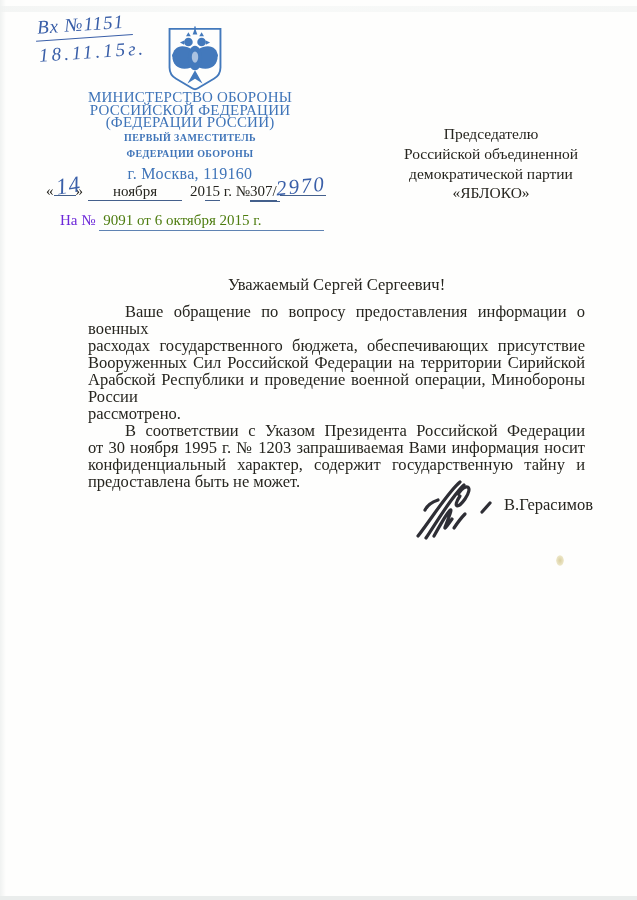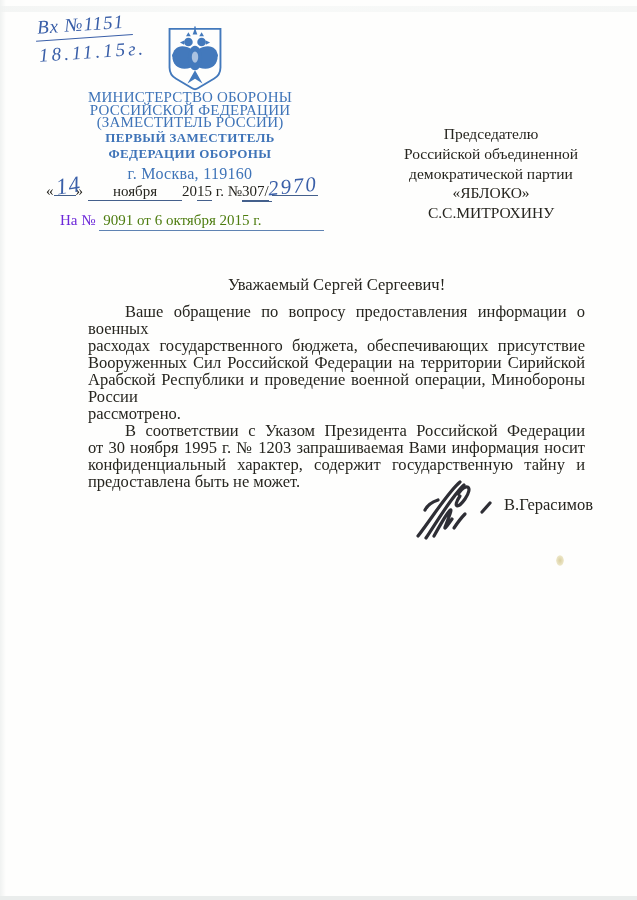--- a/index.html
+++ b/index.html
@@ -24,31 +24,31 @@
               font-style:italic;font-size:19px;letter-spacing:1px;line-height:24px;}
   .stamp-note .hw-line{display:inline-block;border-bottom:1.6px solid #3a5fa8;padding:0 8px 1px 2px;}
   .stamp-note .hw-line2{display:inline-block;border-bottom:0;padding:2px 2px 0 2px;letter-spacing:3px;}
 
   
   .emblem{left:166px;top:26px;width:58px;height:66px;}
 
   
   .lh{left:55px;width:270px;text-align:center;color:#3f74b8;}
   .ministry{top:91px;font-size:15px;line-height:12.5px;letter-spacing:.2px;}
-  .office{top:130px;font-size:13px;line-height:15.5px;font-weight:bold;letter-spacing:.4px;}
+  .office{top:130px;font-size:10px;line-height:15.5px;font-weight:bold;letter-spacing:.4px;}
   .city{top:165px;font-size:16px;letter-spacing:.3px;}
 
   
   .date-row{left:46px;top:183px;width:300px;font-size:15px;white-space:nowrap;color:#26251f;}
   .date-row .q{color:#26251f;}
   .day-gap{display:inline-block;width:22px;border-bottom:1.2px solid #44608c;position:relative;}
   .hw-day{position:absolute;left:2px;top:-22px;color:#3a5fa8;font-style:italic;font-size:23px;
           transform:rotate(-9deg);letter-spacing:1px;}
   .month-slot{display:inline-block;width:94px;text-align:center;border-bottom:1.2px solid #44608c;margin-left:5px;}
-  .yr{margin-left:0;}
+  .yr{margin-left:8px;}
   .u{display:inline-block;border-bottom:1.2px solid #44608c;}
   .num-slot{display:inline-block;min-width:30px;border-bottom:1.2px solid #44608c;position:relative;}
   .hw-num{position:absolute;left:26px;top:-9px;color:#3a5fa8;font-style:italic;font-size:21px;
           transform:rotate(-6deg);letter-spacing:2px;white-space:nowrap;}
   .num-tail{display:inline-block;width:46px;border-bottom:1.2px solid #44608c;}
 
   
   .ref-row{left:46px;top:212px;font-size:15px;white-space:nowrap;}
   .ref-prefix{color:#6d28d9;margin-left:14px;}
   .ref-value{display:inline-block;border-bottom:1.2px solid #5f83b3;padding:0 62px 1px 4px;color:#4d7c0f;}
@@ -99,21 +99,21 @@
       <circle cx="8" cy="31" r="2.2"></circle>
       <circle cx="52" cy="31" r="2.2"></circle>
     </g>
     <ellipse cx="30" cy="33" rx="3.4" ry="6" fill="#ffffff" opacity="0.55"></ellipse>
   </svg>
 </div>
 
 <div class="abs lh ministry">
   <div>МИНИСТЕРСТВО ОБОРОНЫ</div>
   <div>РОССИЙСКОЙ ФЕДЕРАЦИИ</div>
-  <div>(ЗАМЕСТИТЕЛЬ РОССИИ)</div>
+  <div>(ФЕДЕРАЦИИ РОССИИ)</div>
 </div>
 <div class="abs lh office">
   <div>ПЕРВЫЙ ЗАМЕСТИТЕЛЬ</div>
   <div>ФЕДЕРАЦИИ ОБОРОНЫ</div>
 </div>
 <div class="abs lh city">г. Москва, 119160</div>
 
 <div class="abs date-row">
   <span class="q">«</span><span class="day-gap"><span class="hw-day">14</span></span><span class="q">»</span><span class="month-slot">ноября</span><span class="yr">20</span><span class="u">15</span>
   <span>г. №</span><span class="num-slot"><span class="u">307/</span><span class="hw-num">2970</span></span><span class="num-tail"></span>
@@ -122,21 +122,20 @@
 <div class="abs ref-row">
   <span class="ref-prefix">На №</span>
   <span class="ref-value">9091 от 6 октября 2015 г.</span>
 </div>
 
 <div class="abs addressee">
   <div>Председателю</div>
   <div>Российской объединенной</div>
   <div>демократической партии</div>
   <div>«ЯБЛОКО»</div>
-  <div>С.С.МИТРОХИНУ</div>
 </div>
 
 <div class="abs salutation">Уважаемый Сергей Сергеевич!</div>
 
 <div class="abs body-block">
   <div class="jline indent">Ваше обращение по вопросу предоставления информации о военных</div>
   <div class="jline">расходах государственного бюджета, обеспечивающих присутствие</div>
   <div class="jline">Вооруженных Сил Российской Федерации на территории Сирийской</div>
   <div class="jline">Арабской Республики и проведение военной операции, Минобороны России</div>
   <div class="lline">рассмотрено.</div>

